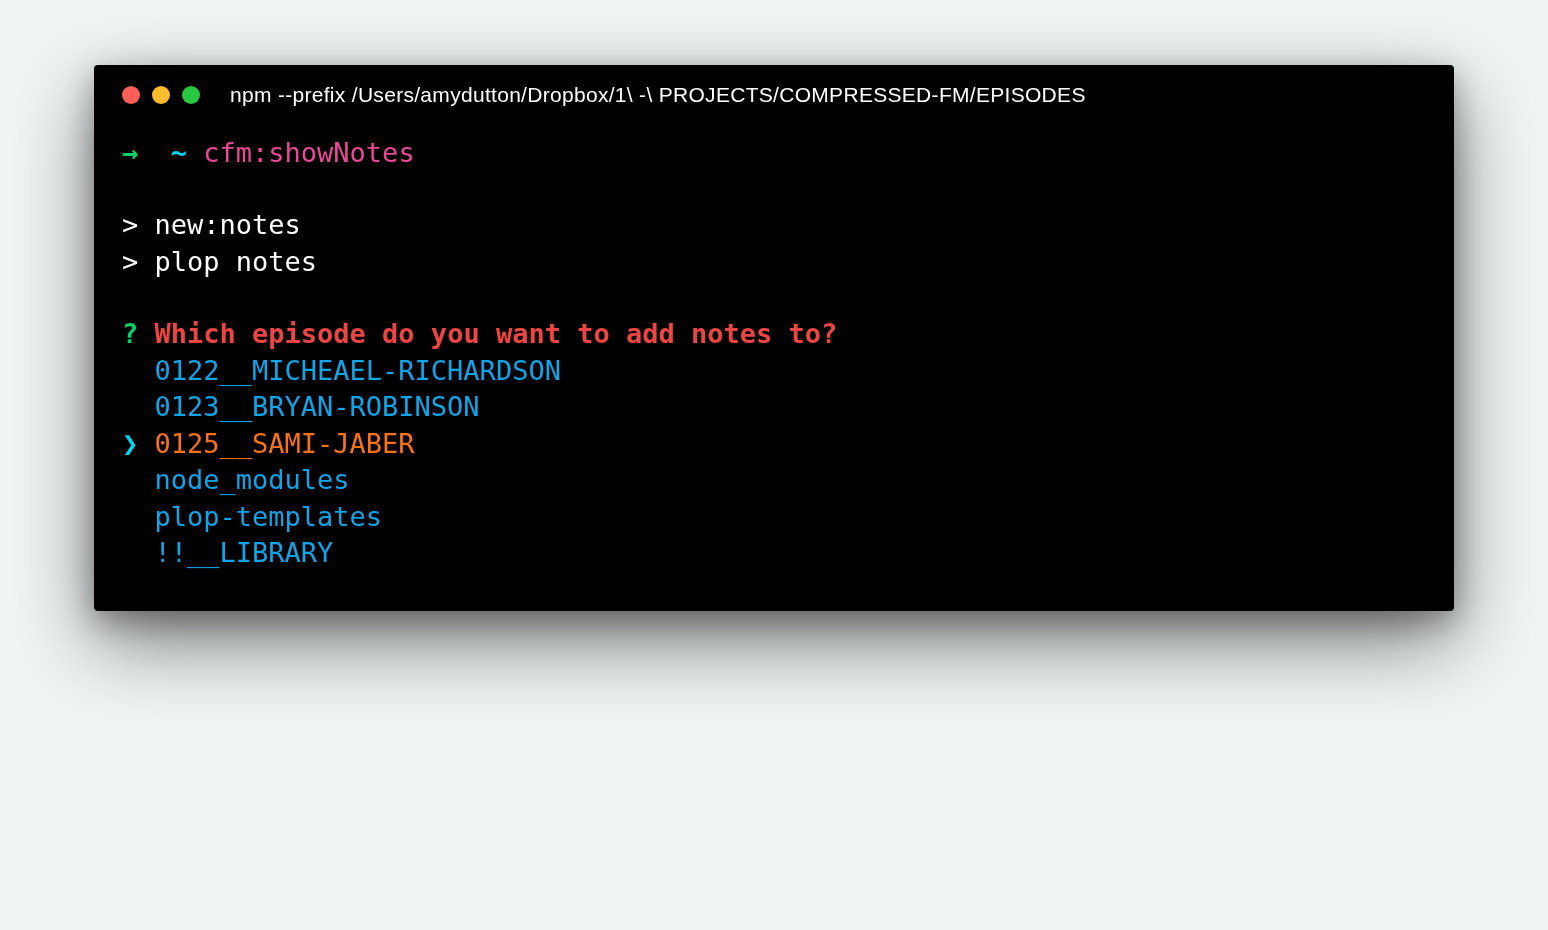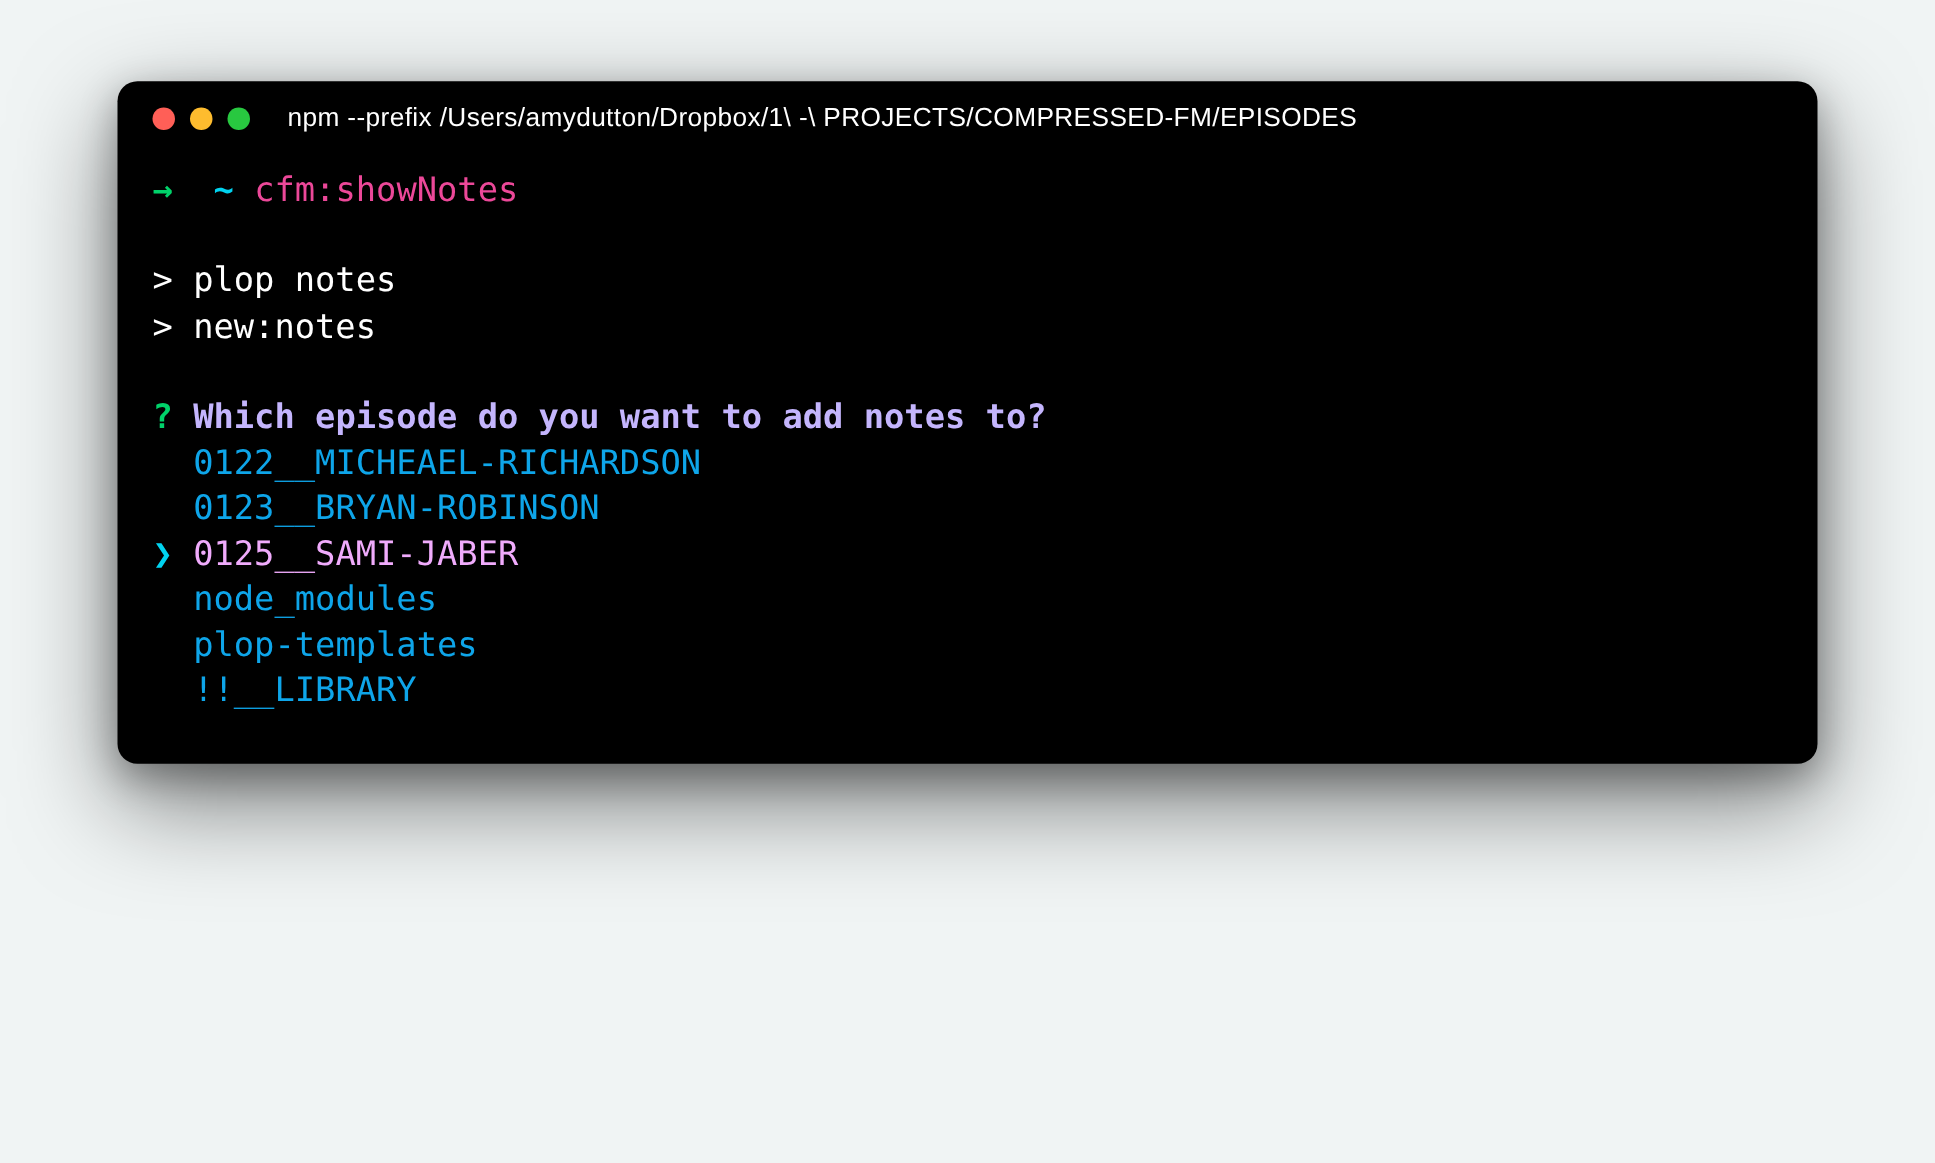--- a/index.html
+++ b/index.html
@@ -15,21 +15,21 @@
       display: flex;
       align-items: flex-start;
       justify-content: center;
       padding-top: 65px;
       font-family: ui-monospace, 'SF Mono', Menlo, Monaco, Consolas, monospace;
     }
     
     .terminal-window {
       width: 1360px;
       background: #000000;
-      border-radius: 16px;
+      border-radius: 4px;
       box-shadow: 0 30px 80px rgba(0, 0, 0, 0.5), 0 10px 30px rgba(0, 0, 0, 0.3);
       overflow: hidden;
     }
     
     .titlebar {
       display: flex;
       align-items: center;
       padding: 18px 28px 10px 28px;
       gap: 10px;
     }
@@ -91,30 +91,30 @@
     .gt {
       color: #ffffff;
     }
     
     .question-mark {
       color: #00d26a;
       font-weight: bold;
     }
     
     .question-text {
-      color: #c4b5fd;
+      color: #ef4444;
       font-weight: bold;
     }
     
     .choice {
       color: #0ea5e9;
     }
     
     .choice-selected {
-      color: #f0abfc;
+      color: #f97316;
       margin-top: 20px;
     }
     
     .choice-pointer {
       color: #00d3f0;
       font-weight: bold;
     }
     
     .hint {
       color: #808080;
@@ -133,22 +133,22 @@
     </div>
     <div class="window-title">npm --prefix /Users/amydutton/Dropbox/1\ -\ PROJECTS/COMPRESSED-FM/EPISODES</div>
   </div>
 
   <div class="terminal-body">
 
     <div class="line"><span class="prompt-arrow">→</span>  <span class="prompt-tilde">~</span> <span class="prompt-cmd">cfm:showNotes</span></div>
 
     <div class="blank-line"></div>
 
+    <div class="line"><span class="gt">&gt; new:notes</span></div>
     <div class="line"><span class="gt">&gt; plop notes</span></div>
-    <div class="line"><span class="gt">&gt; new:notes</span></div>
 
     <div class="blank-line"></div>
 
     <div class="line"><span class="question-mark">?</span> <span class="question-text">Which episode do you want to add notes to?</span></div>
 
     <div id="choices-container">
         <div class="line">  <span class="choice">0122__MICHEAEL-RICHARDSON</span></div>
         <div class="line">  <span class="choice">0123__BRYAN-ROBINSON</span></div>
         <div class="line"><span class="choice-pointer">❯</span> <span class="choice-selected">0125__SAMI-JABER</span></div>
         <div class="line">  <span class="choice">node_modules</span></div>

